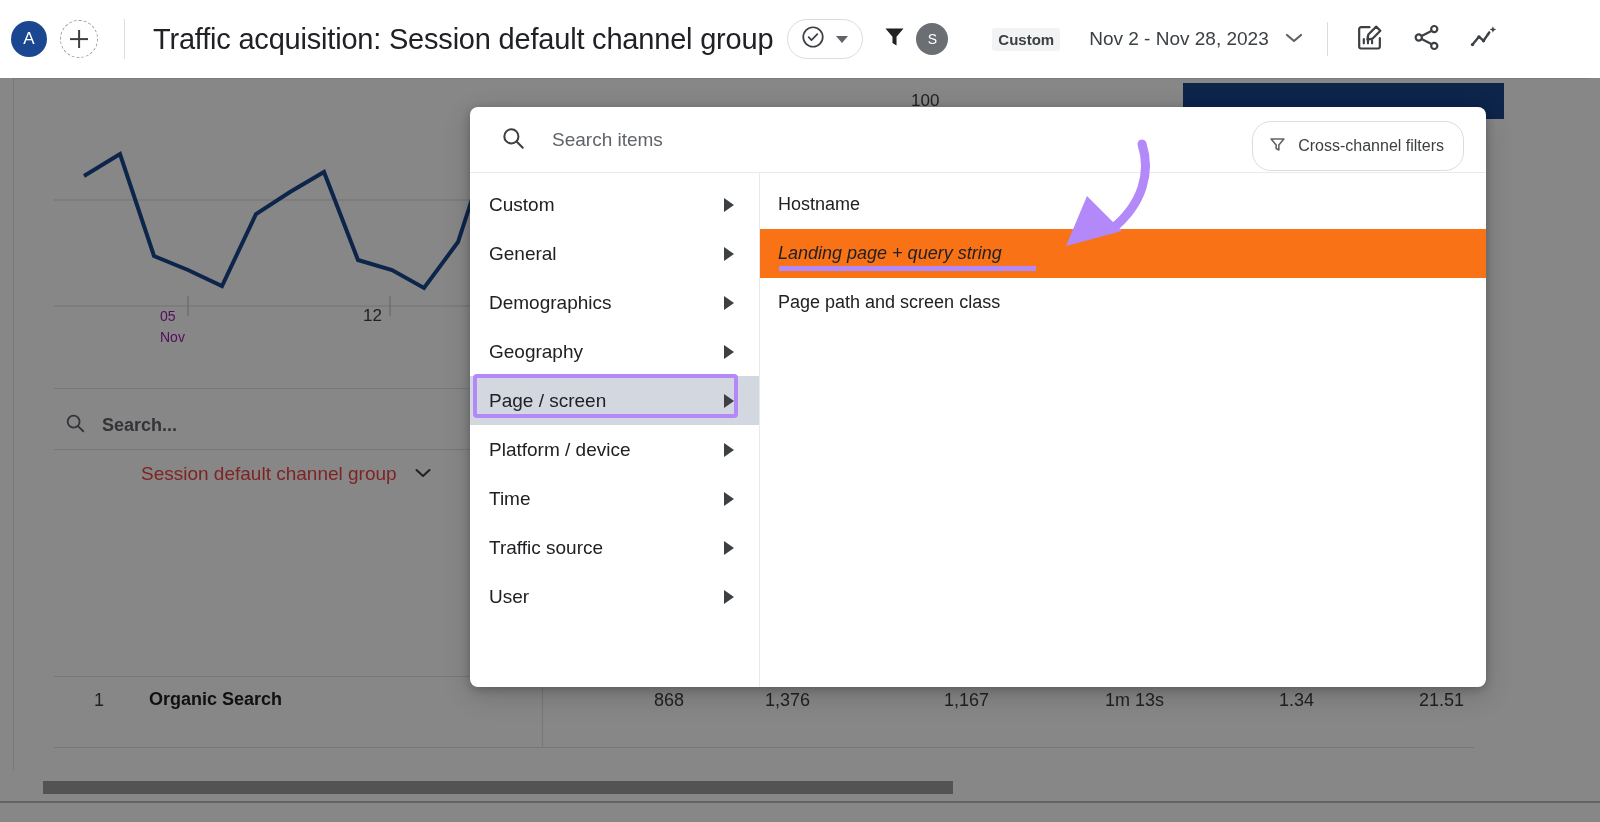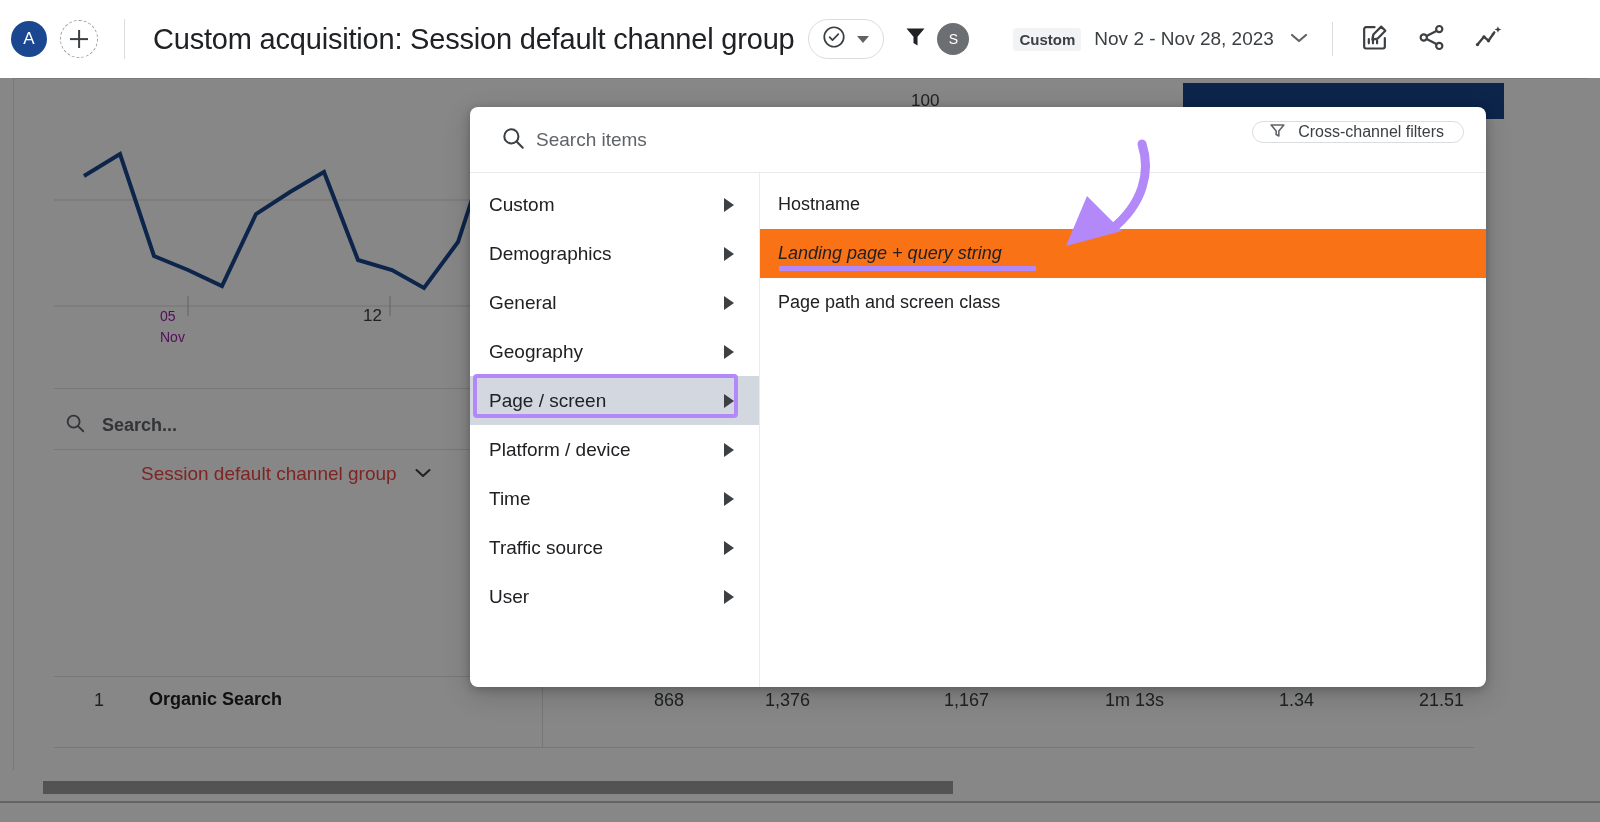--- a/index.html
+++ b/index.html
@@ -51,21 +51,21 @@
   .s-avatar {
     width: 32px; height: 32px; border-radius: 50%; background: #6b6f73; color: #fff;
     font-size: 14px; display: flex; align-items: center; justify-content: center;
     margin-left: 8px; flex: none;
   }
   .custom-chip {
     margin-left: 44px; font-size: 15px; color: #3c4043; font-weight: bold;
     background: #f1f3f4; padding: 3px 6px; border-radius: 3px; flex: none;
   }
   .date-range {
-    margin-left: 13px; font-size: 19px; color: #3c4043; white-space: nowrap; flex: none;
+    margin-left: 29px; font-size: 19px; color: #3c4043; white-space: nowrap; flex: none;
   }
   .date-caret { margin-left: 16px; flex: none; }
   .hdr-divider2 { width: 1px; height: 34px; background: #dadce0; margin-left: 24px; flex: none; }
   .hdr-icon { margin-left: 26px; flex: none; }
 
   
   .body-area {
     position: absolute; left: 0; top: 78px; width: 1600px; height: 744px;
     background: #ffffff; overflow: hidden;
   }
@@ -115,23 +115,23 @@
   
   .panel {
     position: absolute; left: 470px; top: 107px; width: 1016px; height: 580px;
     background: #ffffff; border-radius: 8px; z-index: 40;
     box-shadow: 0 2px 10px rgba(0,0,0,0.22), 0 8px 28px rgba(0,0,0,0.18);
     overflow: hidden;
   }
   .panel-search {
     position: relative; height: 65px; display: flex; align-items: center; padding: 0 16px 0 30px;
   }
-  .panel-search-ph { font-size: 19px; color: #5f6368; margin-left: 10px; }
+  .panel-search-ph { font-size: 19px; color: #5f6368; margin-left: 26px; }
   .xchan-btn {
-    position: absolute; right: 22px; top: 14px; height: 22px; border: 1px solid #dadce0;
+    position: absolute; right: 22px; top: 14px; height: 50px; border: 1px solid #dadce0;
     border-radius: 19px; display: flex; align-items: center; gap: 11px; padding: 0 19px 0 15px;
     font-size: 16px; color: #3c4043; background: #fff;
   }
   .panel-divider { height: 1px; background: #e8eaed; width: 100%; }
   .panel-cols { display: flex; height: 514px; }
   .col-left { width: 290px; border-right: 1px solid #e8eaed; padding-top: 7px; }
   .col-right { flex: 1; padding-top: 7px; }
 
   .menu-item {
     height: 49px; display: flex; align-items: center; padding: 0 22px 0 19px;
@@ -163,21 +163,21 @@
 </style>
 </head>
 <body>
 
 <div id="root">
 
   <div class="header">
     <div class="avatar">A</div>
     <div class="plus-circle"></div>
     <div class="hdr-divider"></div>
-    <div class="page-title">Custom acquisition: Session default channel group</div>
+    <div class="page-title">Traffic acquisition: Session default channel group</div>
 
     <div class="pill-check">
       <span>
         <svg width="26" height="26" viewBox="0 0 24 24" fill="none" stroke="#3c4043" stroke-width="1.6">
           <circle cx="12" cy="12" r="9"></circle>
             <path d="M8 12.2l2.6 2.6L16 9.4" stroke-linecap="round" stroke-linejoin="round"></path>
         </svg>
       </span>
       <span class="caret-down"></span>
     </div>
@@ -314,25 +314,25 @@
     </div>
     <div class="panel-divider"></div>
 
     <div class="panel-cols">
       <div class="col-left">
         <div class="menu-item">
           <span>Custom</span>
           <span class="arrow-r"></span>
         </div>
         <div class="menu-item">
+          <span>General</span>
+          <span class="arrow-r"></span>
+        </div>
+        <div class="menu-item">
           <span>Demographics</span>
-          <span class="arrow-r"></span>
-        </div>
-        <div class="menu-item">
-          <span>General</span>
           <span class="arrow-r"></span>
         </div>
         <div class="menu-item">
           <span>Geography</span>
           <span class="arrow-r"></span>
         </div>
         <div class="menu-item active">
           <span>Page / screen</span>
           <span class="arrow-r"></span>
         </div>

